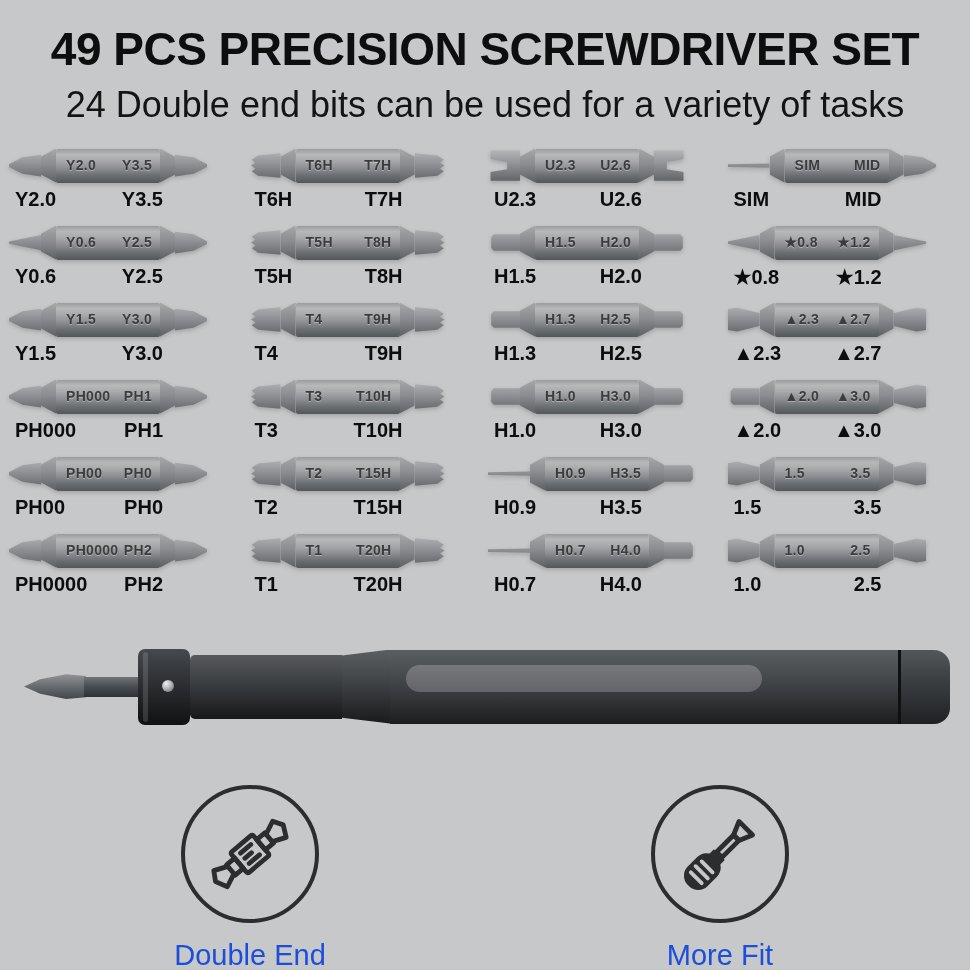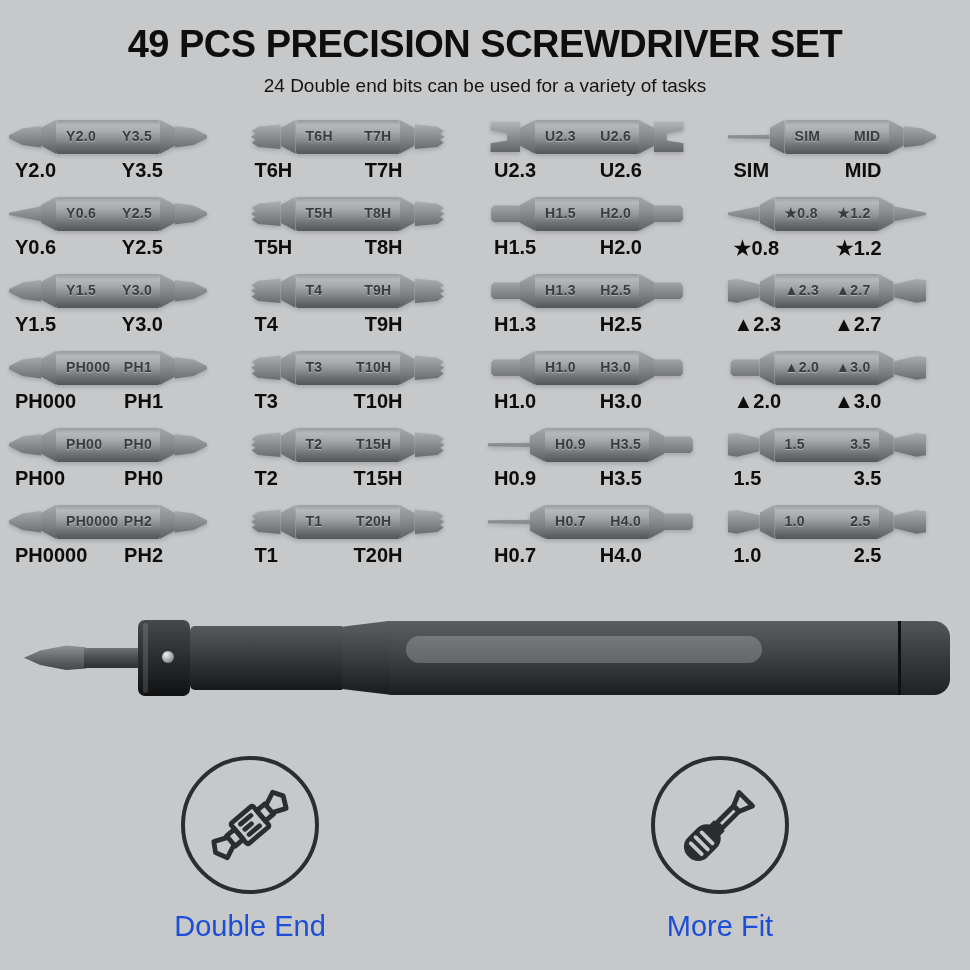--- a/index.html
+++ b/index.html
@@ -5,22 +5,22 @@
   html,body{margin:0;padding:0;}
   body{
     width:970px;height:970px;overflow:hidden;
     background:#c7c8ca;
     font-family:"Liberation Sans", sans-serif;
     color:#0e0e0e;
     -webkit-font-smoothing:antialiased;
   }
   
   .header{padding-top:24px;text-align:center;}
-  .title{font-size:38px;font-weight:700;letter-spacing:-.5px;line-height:1.1;}
-  .subtitle{font-size:19px;font-weight:400;margin-top:9px;color:#141414;}
+  .title{font-size:46px;font-weight:700;letter-spacing:-.5px;line-height:1.1;}
+  .subtitle{font-size:36px;font-weight:400;margin-top:9px;color:#141414;}
 
   
   .bits-grid{
     width:952px;margin:22px auto 0;
     display:grid;grid-template-columns:repeat(4,1fr);
     row-gap:17px;column-gap:6px;
   }
   .bit-cell{display:flex;flex-direction:column;align-items:flex-start;height:60px;}
   .bit{display:flex;align-items:center;height:36px;filter:drop-shadow(0 2px 2px rgba(0,0,0,.18));}
   .bit-body{

